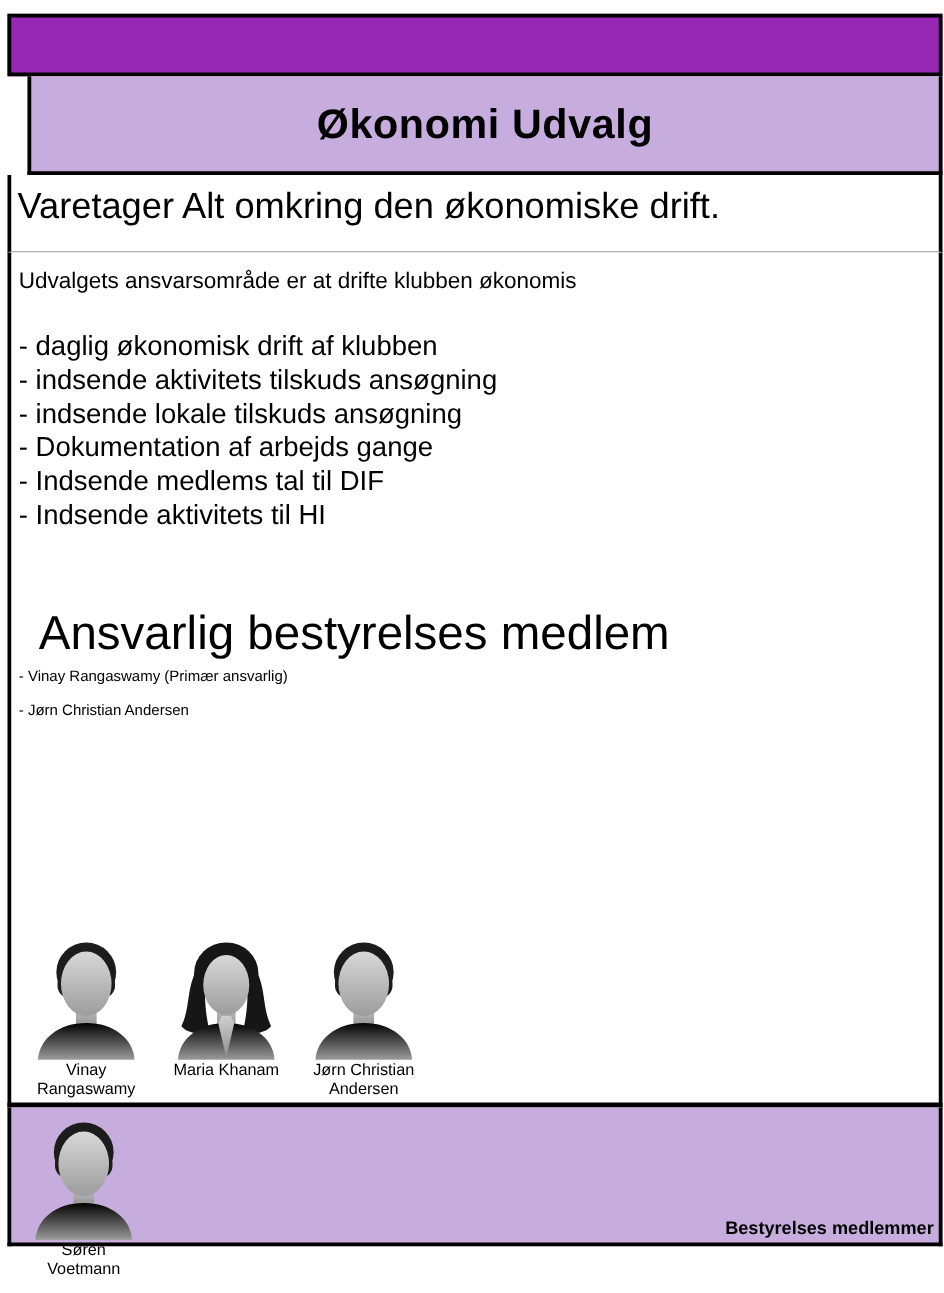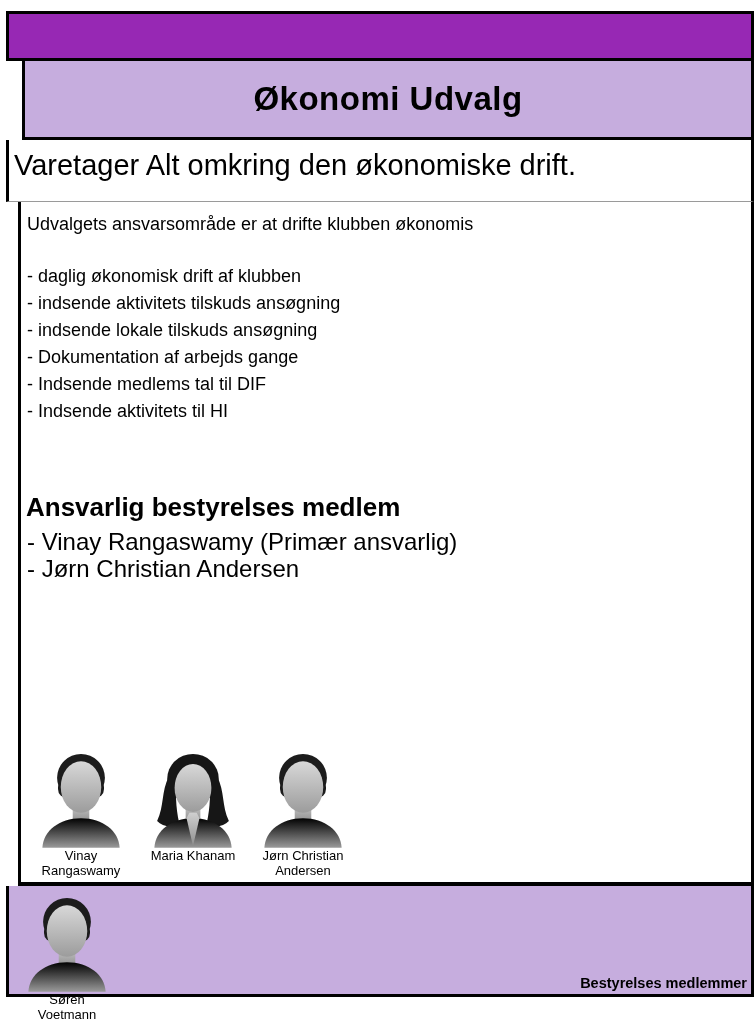--- a/index.html
+++ b/index.html
@@ -47,29 +47,28 @@
   }
   .subtitle { font-size:29px; line-height:34px; }
 
   .main-box {
     height:684px;
     background:#fff;
     border-left:3px solid var(--border-black);
     border-right:3px solid var(--border-black);
     border-bottom:4px solid var(--border-black);
     position:relative;
-    margin-left:12px;
   }
   .intro { font-size:18px; line-height:24px; padding:10px 0 0 6px; }
-  .tasks { margin:27px 0 0 6px; font-size:18px; line-height:27px; }
+  .tasks { margin:27px 0 0 6px; font-size:22px; line-height:27px; }
   .resp-heading {
-    margin:64px 0 0 0; padding-left:5px;
-    font-size:26px; font-weight:700; line-height:36px;
-  }
-  .members { margin:3px 0 0 6px; font-size:24px; line-height:27px; }
+    margin:64px 0 0 0; padding-left:22px;
+    font-size:38px; font-weight:400; line-height:36px;
+  }
+  .members { margin:3px 0 0 6px; font-size:12px; line-height:27px; }
 
   .fig {
     position:absolute;
     width:112px;
     text-align:center;
     font-size:13px;
     line-height:15px;
   }
   .fig .avatar svg { width:92px; height:98px; display:block; margin:0 auto; }
   .fig-1 { left:4px;   top:548px; }

